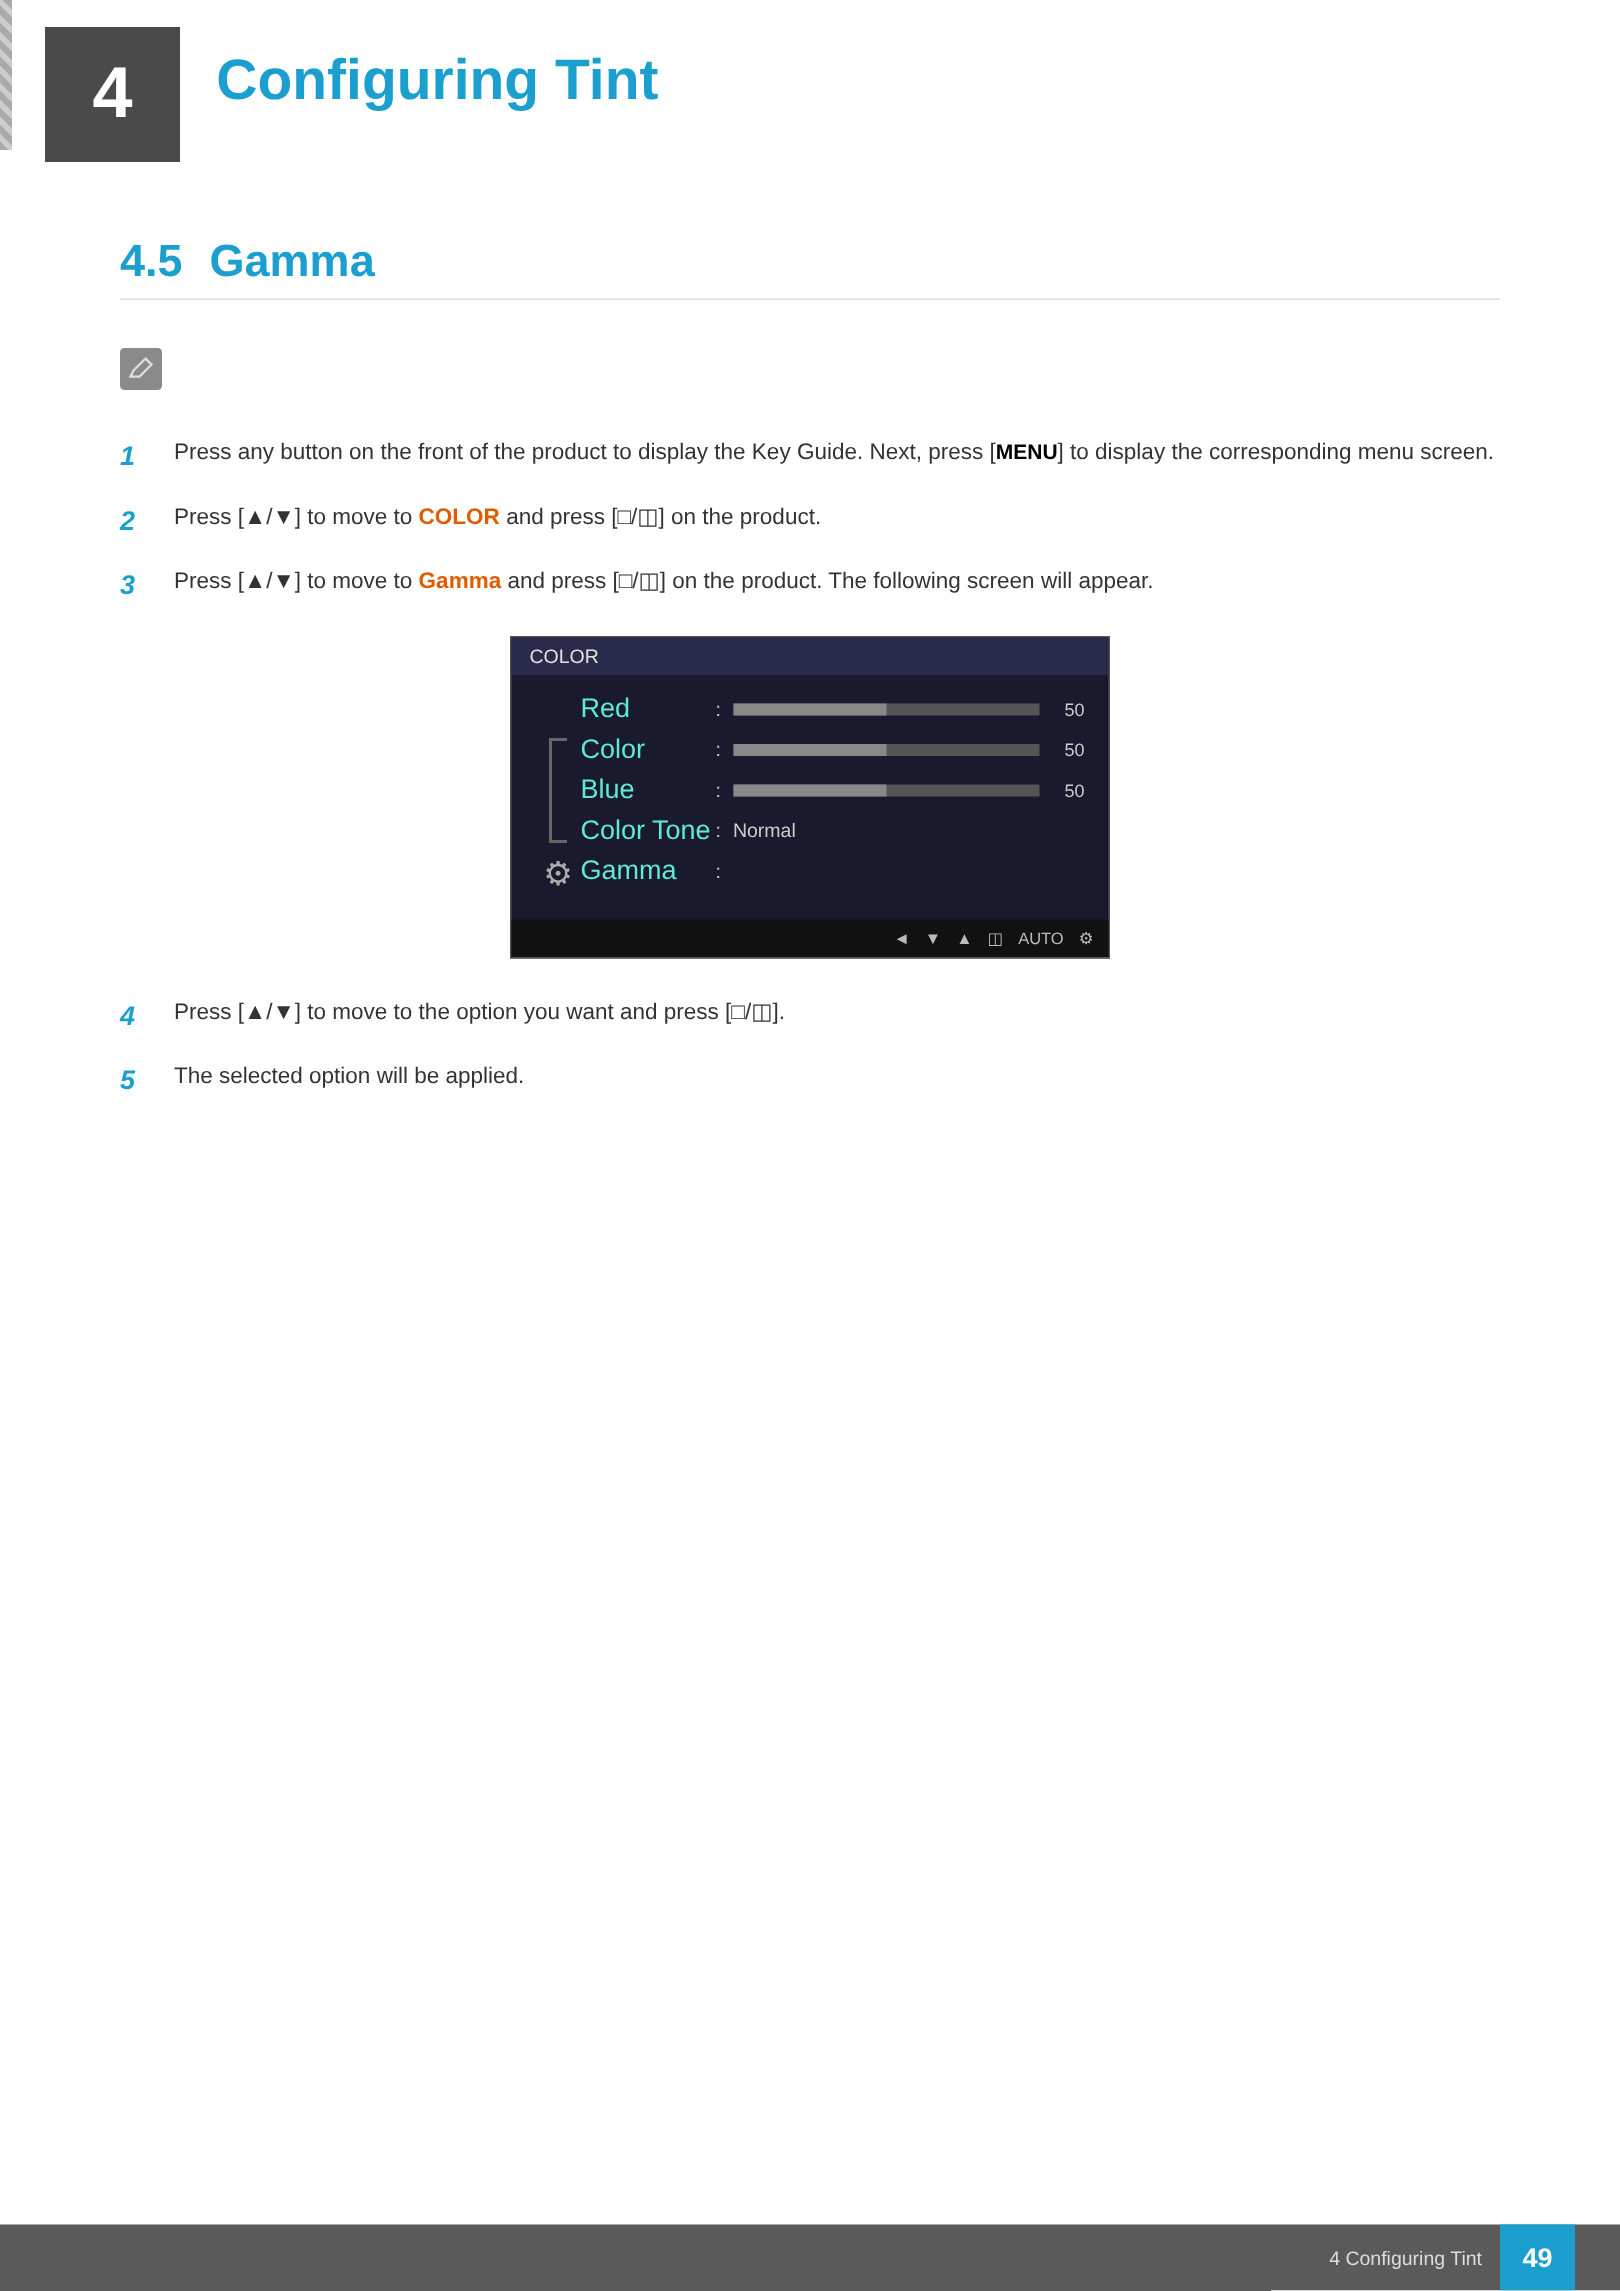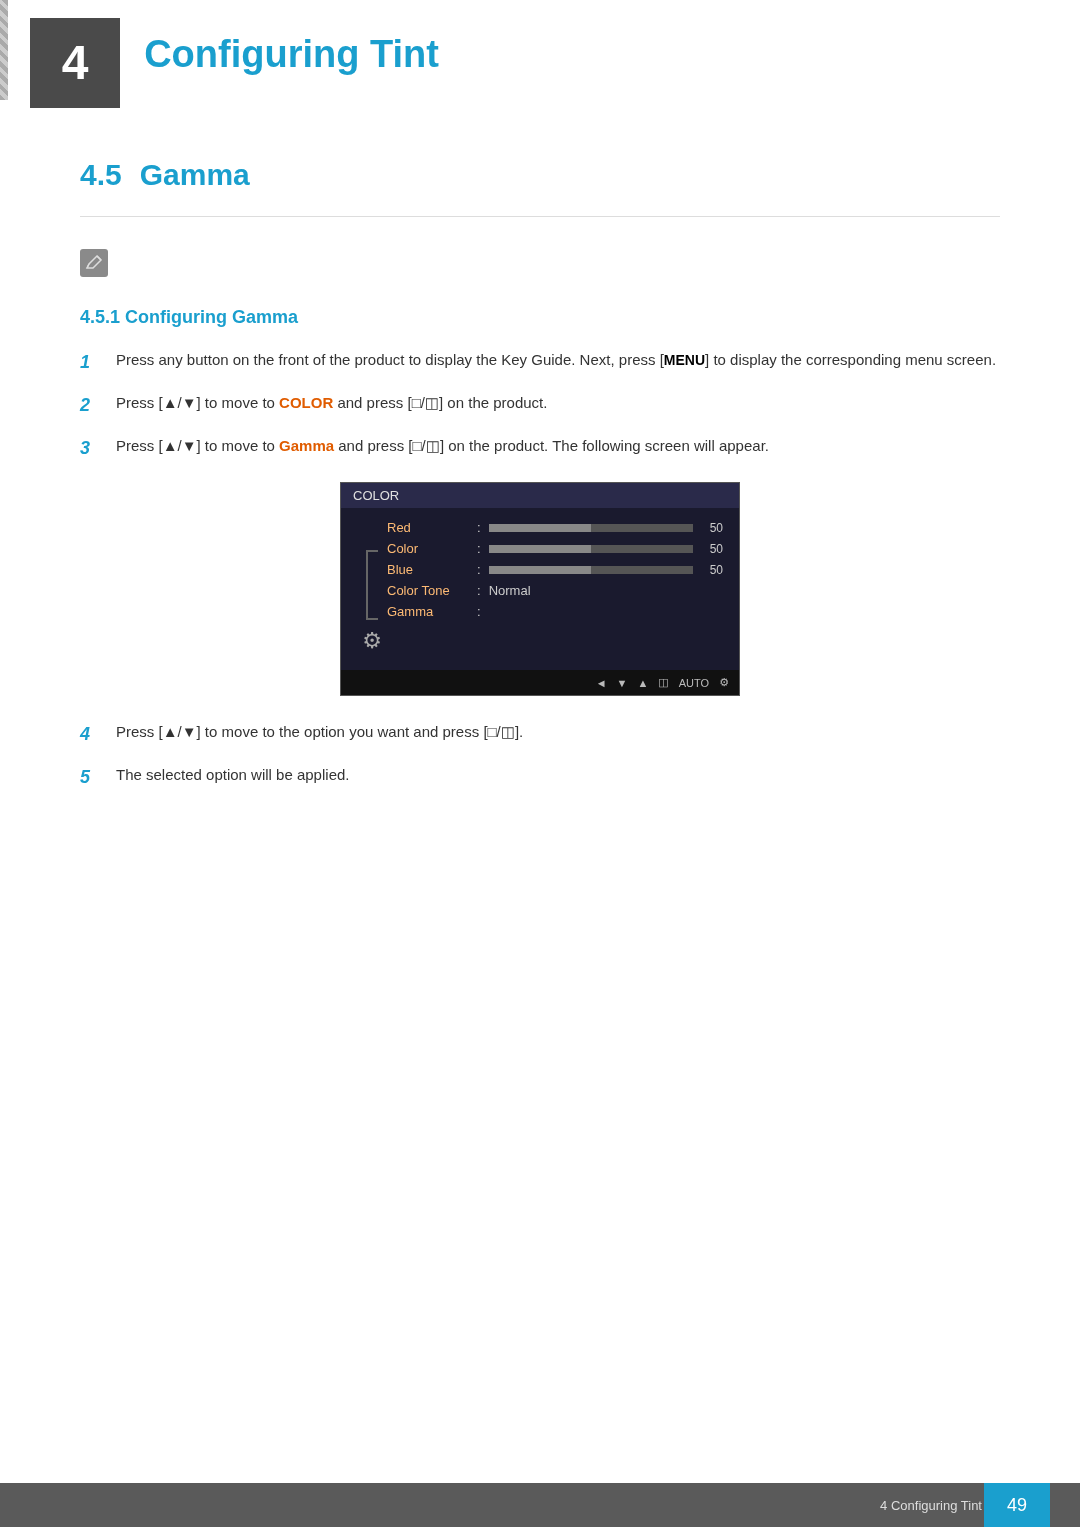--- a/index.html
+++ b/index.html
@@ -63,21 +63,21 @@
     .content {
       padding: 20px 80px 80px 80px;
     }
 
     
     .section-heading {
       font-size: 30px;
       font-weight: bold;
       color: #1a9fce;
       margin-bottom: 30px;
-      padding-bottom: 24px;
+      padding-bottom: 7px;
       border-bottom: 1px solid #ddd;
     }
 
     .section-number {
       margin-right: 18px;
     }
 
     
     .description {
       font-size: 15px;
@@ -189,22 +189,22 @@
     }
 
     .monitor-row {
       display: flex;
       align-items: center;
       margin-bottom: 6px;
       position: relative;
     }
 
     .monitor-row-label {
-      color: #fdba74;
-      font-size: 13px;
+      color: #5eead4;
+      font-size: 18px;
       width: 90px;
       flex-shrink: 0;
     }
 
     .monitor-colon {
       color: #ccc;
       font-size: 13px;
       margin-right: 8px;
     }
 
@@ -291,27 +291,27 @@
 
     .footer-text {
       color: #ddd;
       font-size: 13px;
     }
 
     .footer-number {
       background: #1a9fce;
       color: #fff;
       font-size: 18px;
-      font-weight: normal;
-      width: 66px;
+      font-weight: bold;
+      width: 50px;
       height: 44px;
       display: flex;
       align-items: center;
       justify-content: center;
-      margin-left: 2px;
+      margin-left: 12px;
     }
 
     sup {
       font-size: 9px;
     }
 
     .samsung-magic {
       font-size: 12px;
     }
 
@@ -370,25 +370,20 @@
   <div class="note-box">
     <div class="note-icon">
       <svg viewBox="0 0 18 18" fill="none" xmlns="http://www.w3.org/2000/svg">
         <path d="M2 14L4 10L12 2L16 6L8 14L2 14Z" stroke="#ddd" stroke-width="1.5" fill="none"></path>
         <path d="M12 2L16 6" stroke="#ddd" stroke-width="1.5"></path>
         <path d="M2 14L4 10" stroke="#ddd" stroke-width="1.2"></path>
       </svg>
     </div>
   </div>
 
-  <div class="subsection-heading">
-    <span>4.5.1</span>
-    <span> </span>
-    <span>Configuring Gamma</span>
-  </div>
 
   <ol class="steps-list">
 
     <li>
       <span class="step-number">1</span>
       <span class="step-text">
         Press any button on the front of the product to display the Key Guide. Next, press [<kbd>MENU</kbd>] to display the corresponding menu screen.
       </span>
     </li>
 

